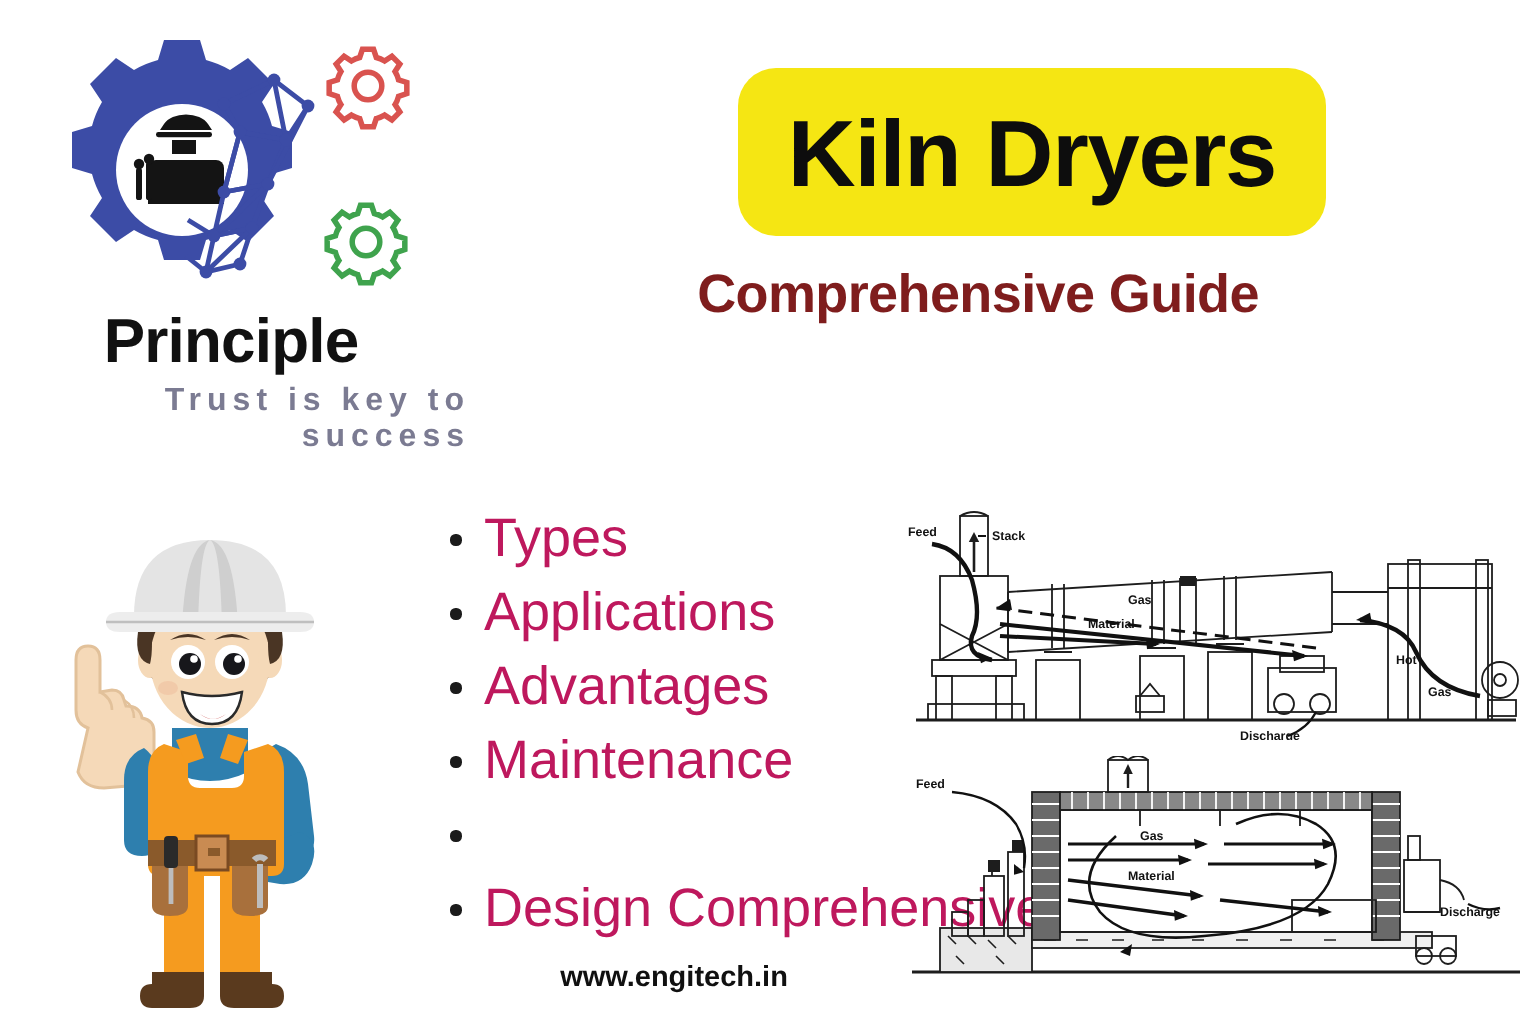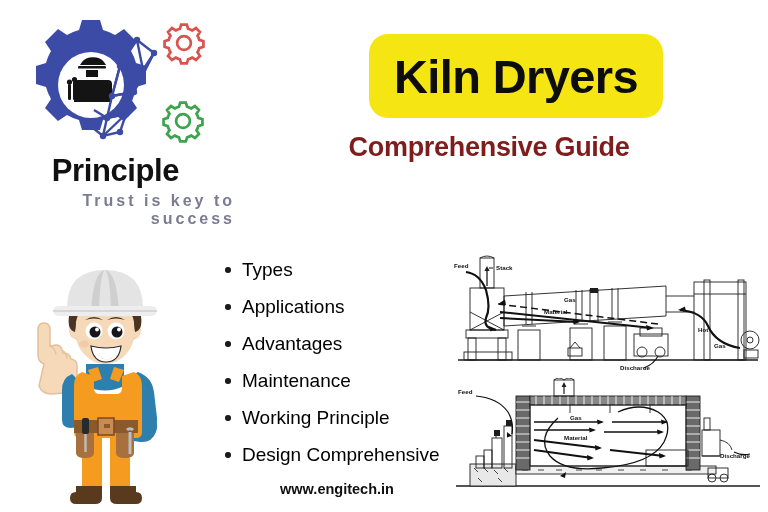--- a/index.html
+++ b/index.html
@@ -41,21 +41,21 @@
     color:#7f1d1d; letter-spacing:-0.3px;
   }
 
   
   #mascot { position:absolute; left:12px; top:246px; width:186px; height:262px; }
 
   
   #feature-list { position:absolute; left:222px; top:255px; width:252px; }
   .feature-item {
     position:relative; height:37px; line-height:29px;
-    font-size:19px; color:#000000; padding-left:20px;
+    font-size:27px; color:#be185d; padding-left:20px;
     white-space:nowrap;
   }
   .feature-bullet {
     position:absolute; left:3px; top:12px;
     width:5.5px; height:5.5px; border-radius:50%;
     background:#1b1b1b;
   }
 
   
   #diagram-top    { position:absolute; left:452px; top:252px; width:312px; height:118px; }
@@ -232,21 +232,20 @@
   <div class="feature-item">
     <span class="feature-bullet"></span>
     <span>Advantages</span>
   </div>
   <div class="feature-item">
     <span class="feature-bullet"></span>
     <span>Maintenance</span>
   </div>
   <div class="feature-item">
     <span class="feature-bullet"></span>
-    <span>Working Principle</span>
   </div>
   <div class="feature-item">
     <span class="feature-bullet"></span>
     <span>Design Comprehensive</span>
   </div>
 </div>
 
 <svg id="diagram-top" viewBox="0 0 312 118">
   <g stroke="#1d1d1d" fill="none" stroke-width="0.9">
 

